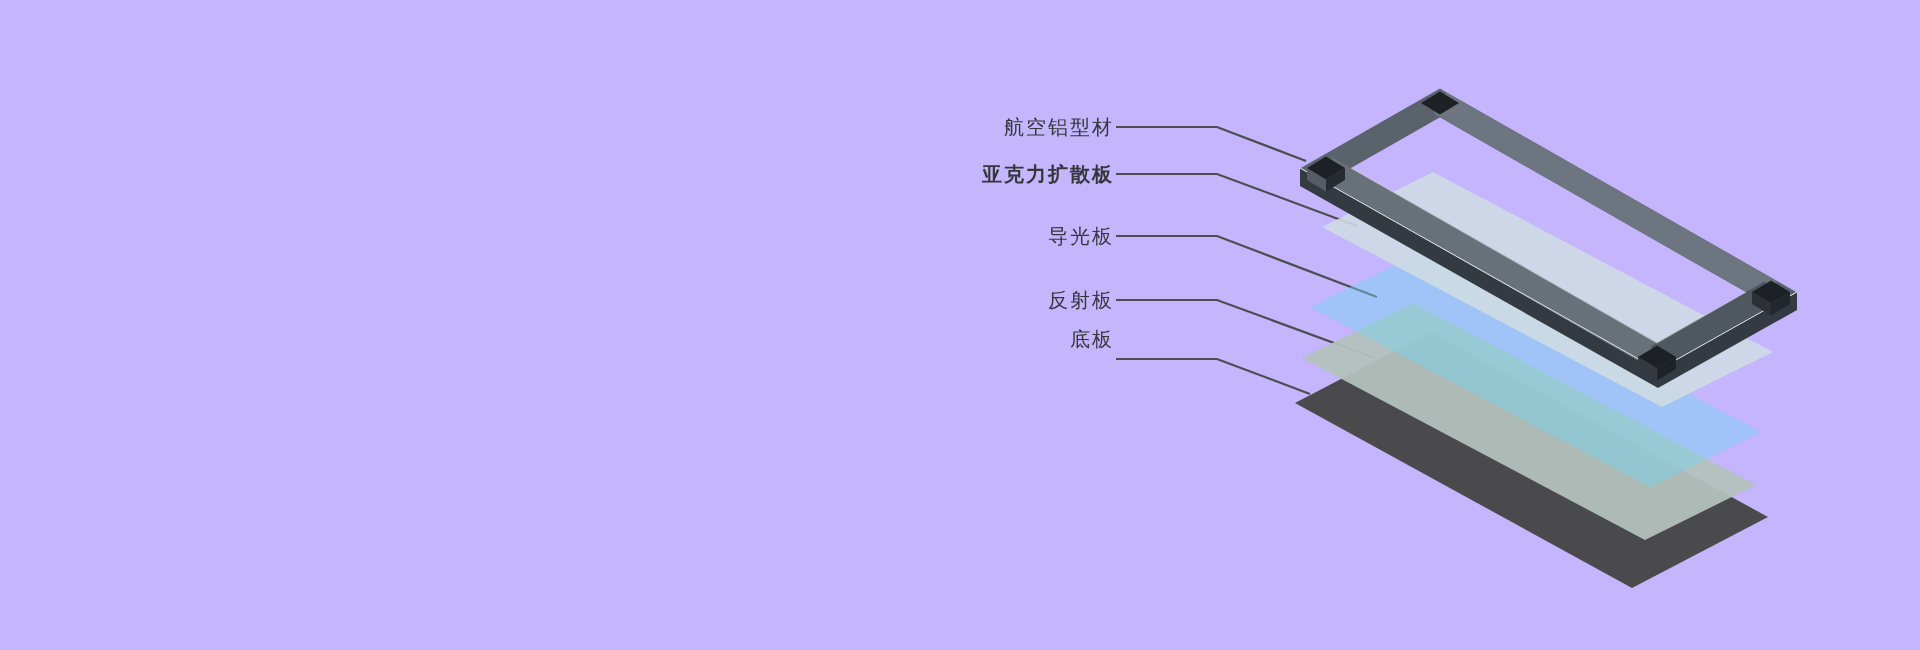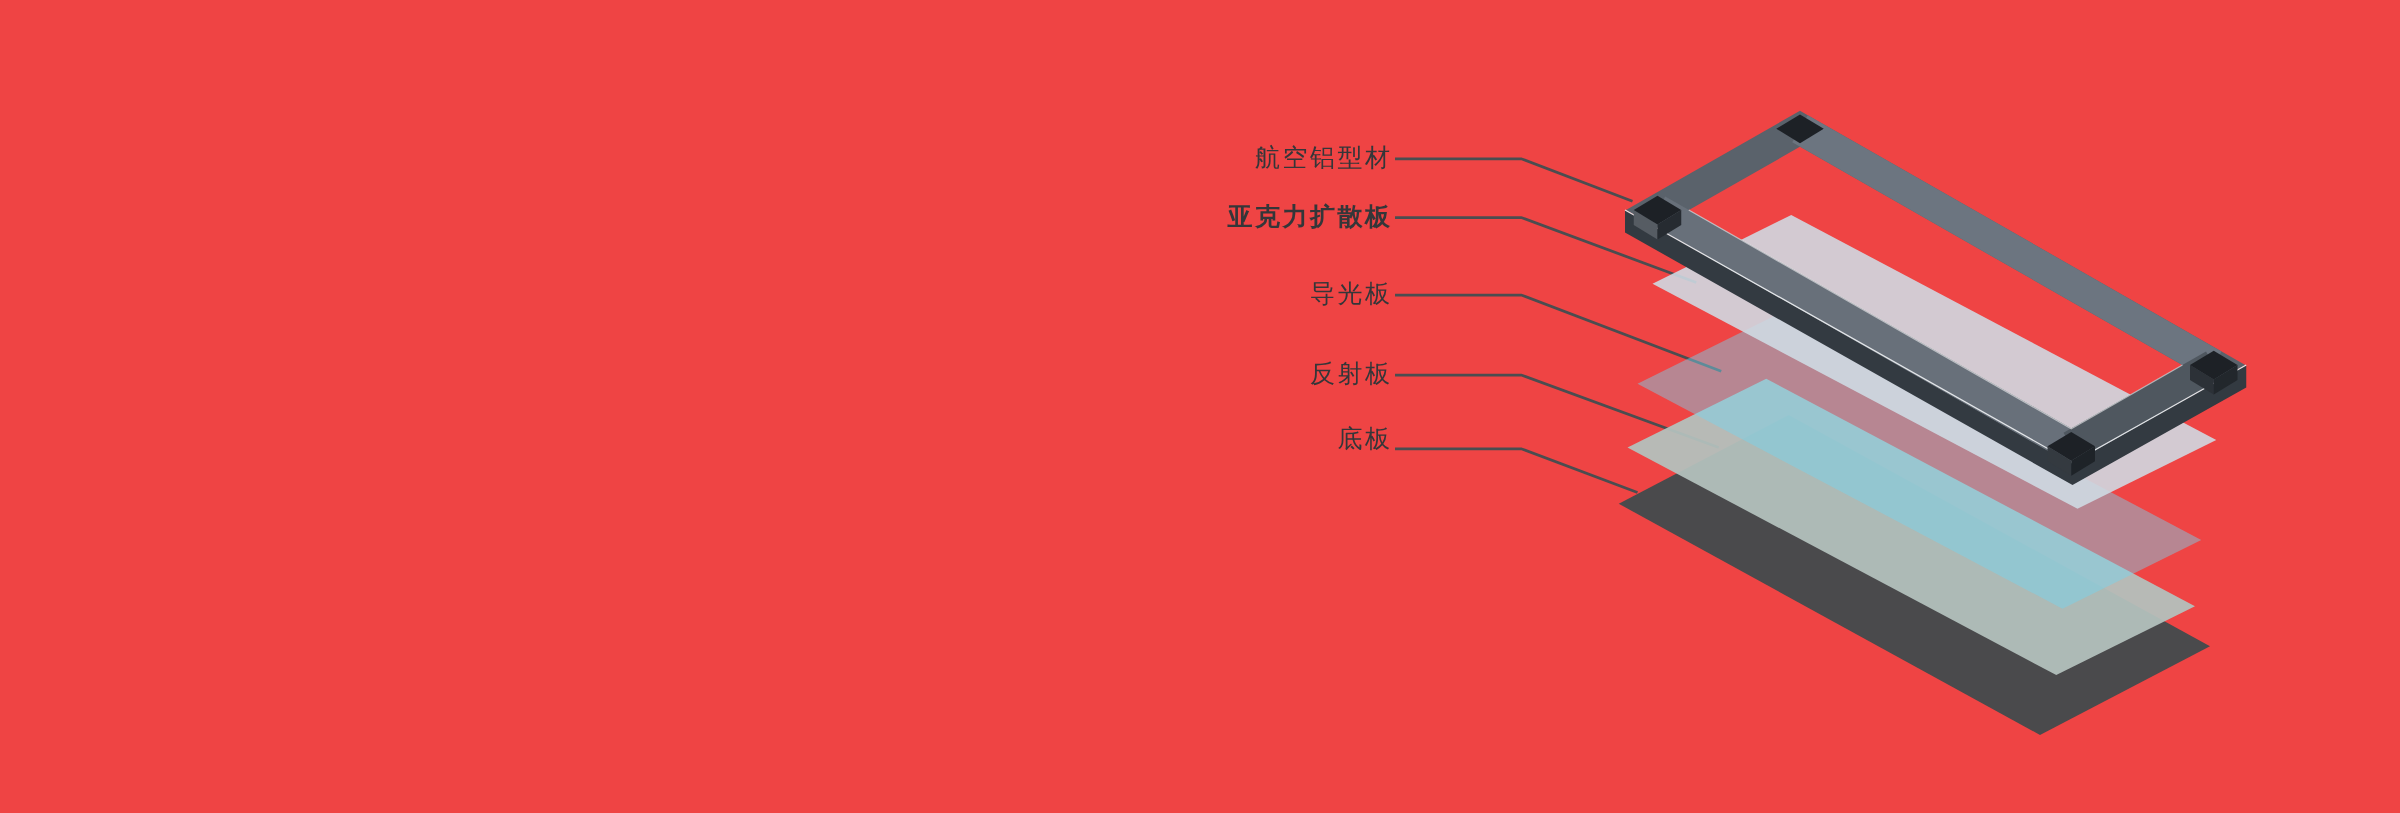--- a/index.html
+++ b/index.html
@@ -4,21 +4,21 @@
 <style>
   html, body {
     margin: 0;
     padding: 0;
     background: #ffffff;
   }
   .stage {
     position: relative;
     width: 1920px;
     height: 650px;
-    background: #ef4444;
+    background: #c4b5fd;
     overflow: hidden;
     font-family: "Liberation Sans", "DejaVu Sans", sans-serif;
   }
   .diagram-svg {
     position: absolute;
     left: 0;
     top: 0;
     width: 1920px;
     height: 650px;
     display: block;
@@ -30,21 +30,21 @@
     font-size: 20px;
     letter-spacing: 2px;
     color: #343639;
     white-space: nowrap;
     line-height: 1;
   }
   .lbl-1 { top: 127px; }
   .lbl-2 { top: 174px; font-weight: bold; }
   .lbl-3 { top: 236px; }
   .lbl-4 { top: 300px; }
-  .lbl-5 { top: 352px; }
+  .lbl-5 { top: 339px; }
 </style>
 </head>
 <body>
 
 <div class="stage">
 
   <svg class="diagram-svg" viewBox="0 0 1920 650" xmlns="http://www.w3.org/2000/svg">
 
     <g fill="none" stroke-width="2.2">
       <polyline points="1116,127 1217,127 1306,161" stroke="#4b4d50"></polyline>

